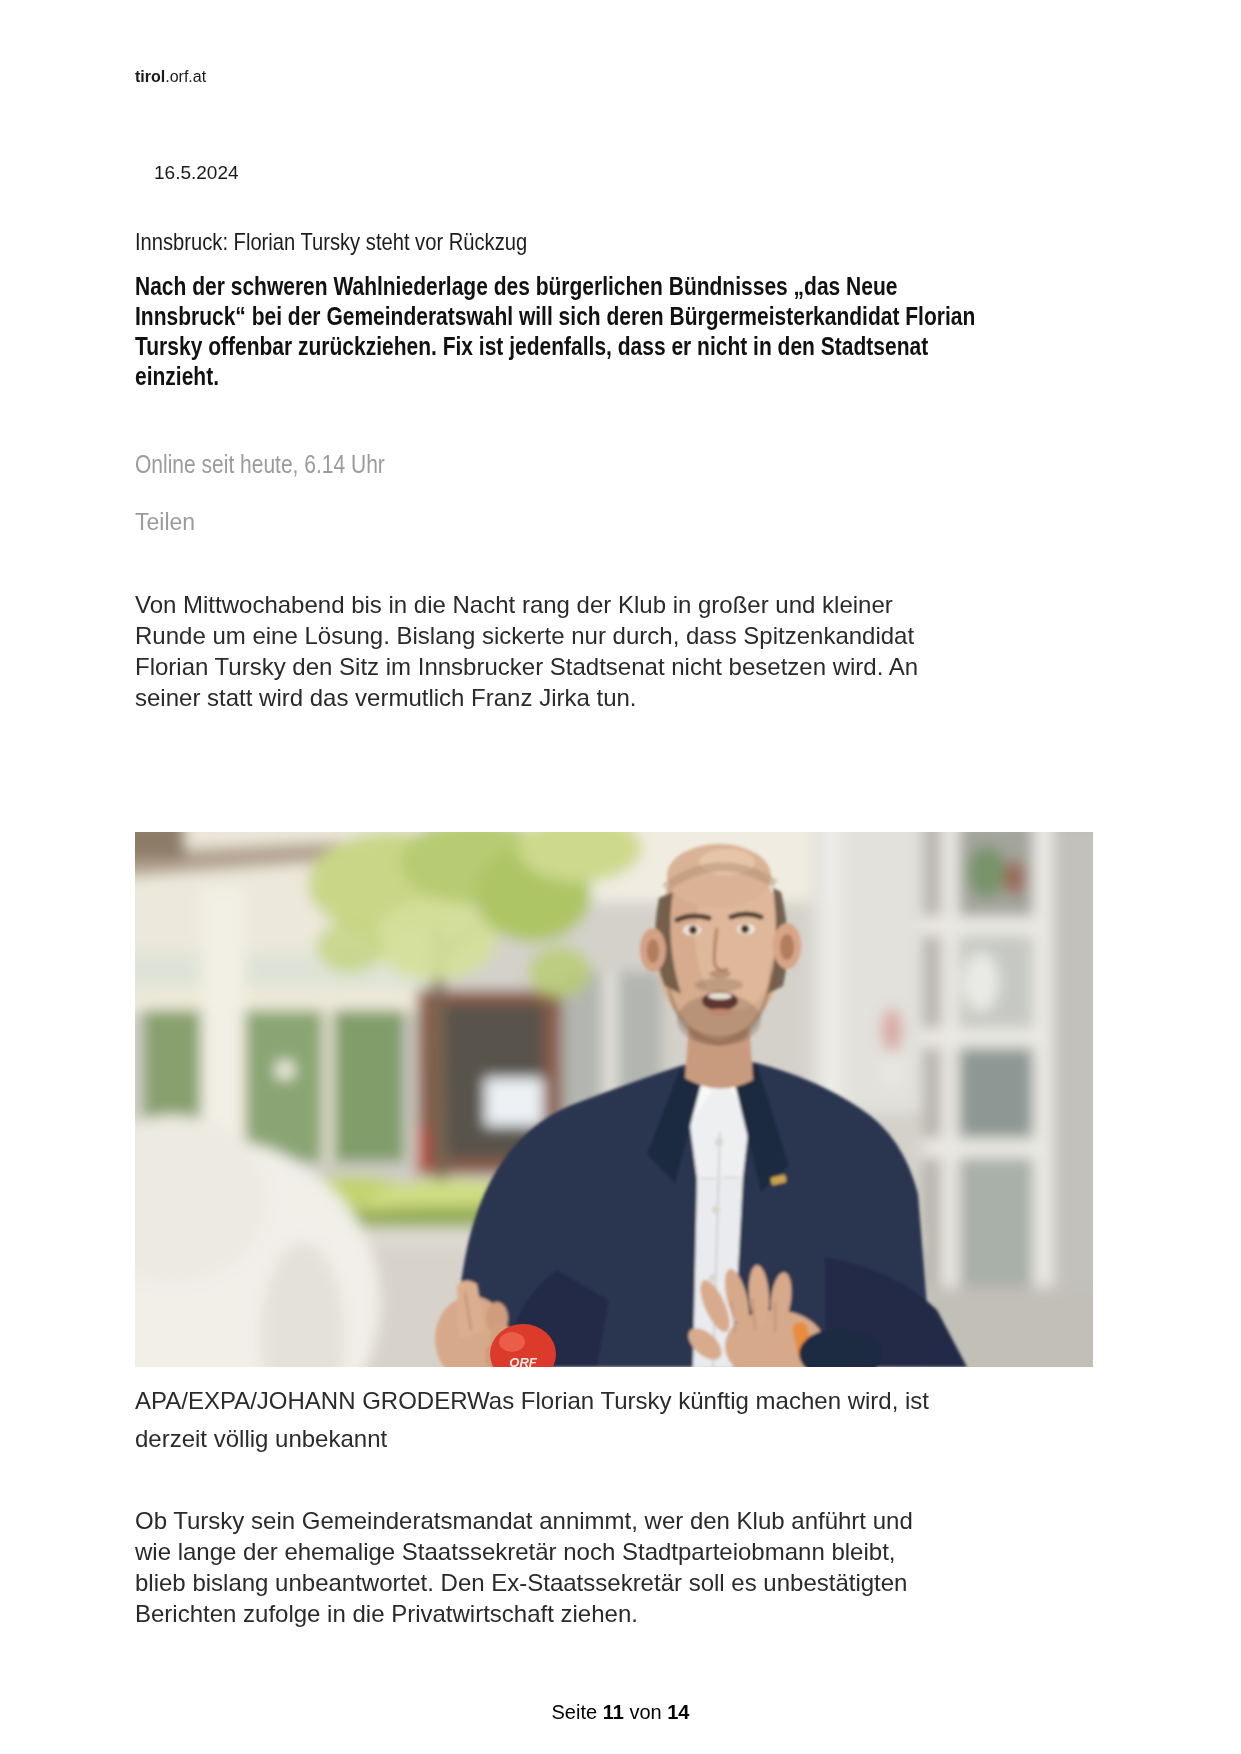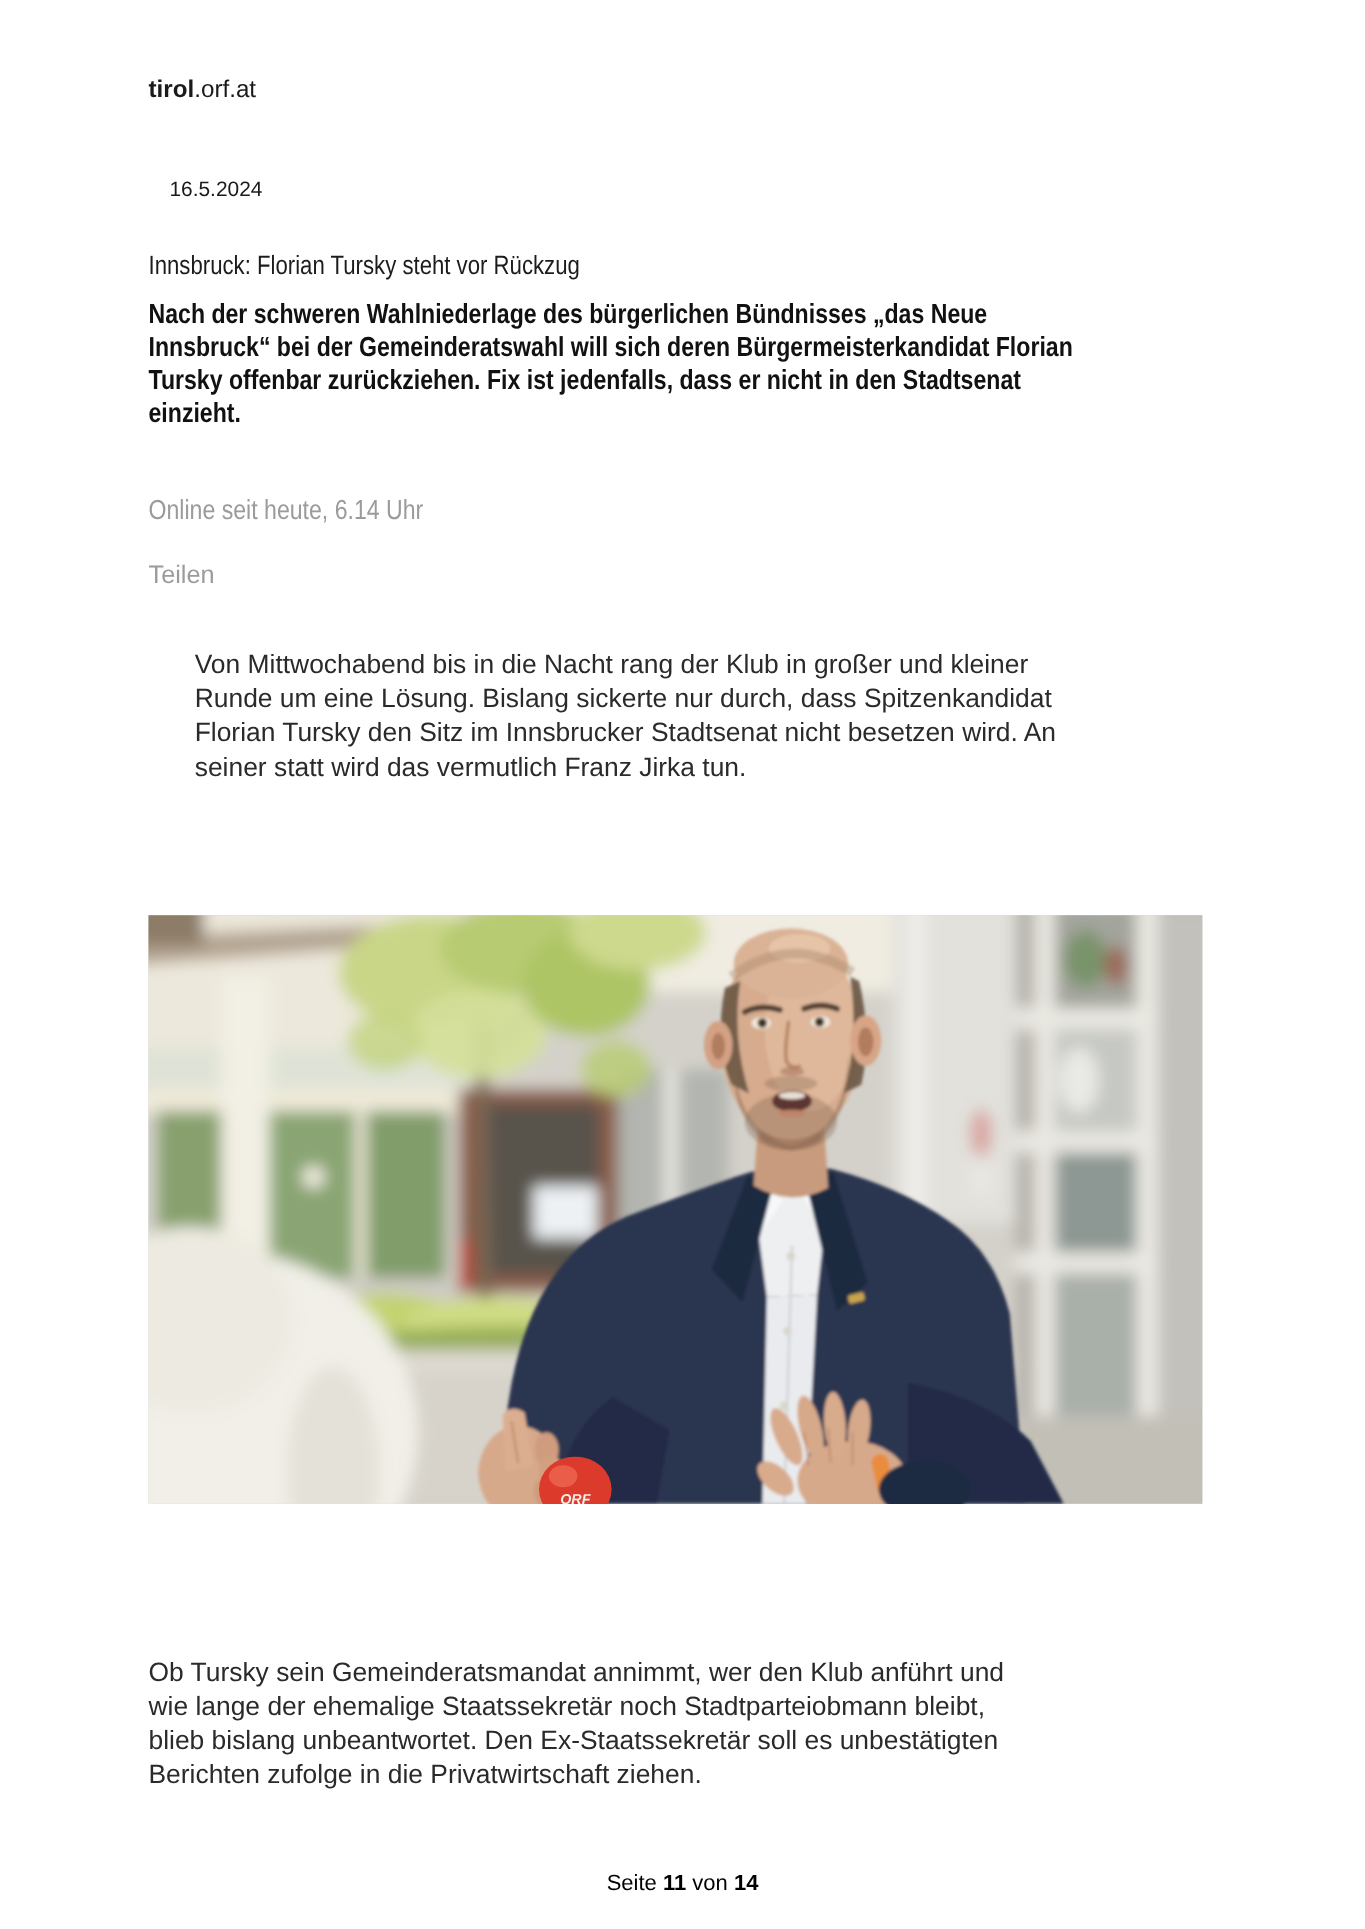--- a/index.html
+++ b/index.html
@@ -1,31 +1,31 @@
 <!DOCTYPE html>
 <html><head>
 <meta charset="utf-8">
 <style>
   html,body{margin:0;padding:0;background:#ffffff;}
   .page{
     position:relative;width:1241px;height:1754px;background:#ffffff;
     font-family:"Liberation Sans",sans-serif;overflow:hidden;color:#262626;
   }
   .abs{position:absolute;left:135px;}
-  .brand{top:68px;font-size:22px;color:#1a1a1a;}
+  .brand{top:68px;font-size:16px;color:#1a1a1a;}
   .brand .b{font-weight:bold;}
   .headline{top:127px;font-size:25px;font-weight:bold;color:#000;}
   .date{top:162px;font-size:19px;color:#1a1a1a;margin-left:19px;}
   .narrow{transform:scaleX(.84);transform-origin:0 0;}
   .kicker{top:228px;font-size:24px;color:#1c1c1c;white-space:pre-line;}
   .lead{top:271px;font-size:25px;font-weight:bold;line-height:30px;color:#111;white-space:pre-line;width:1150px;}
   .meta{top:450px;font-size:25px;color:#9b9b9b;white-space:pre-line;}
   .share{top:509px;font-size:23px;color:#9b9b9b;cursor:pointer;}
   .p{font-size:24px;line-height:31px;color:#2a2a2a;white-space:pre-line;}
-  .p1{top:565px;margin-left:42px;}
+  .p1{top:565px;}
   .p2{top:740px;}
   .p3{top:1481px;}
   .photo{top:832px;width:958px;height:535px;background:#d4d1ca;font-style:italic;}
   .photo svg{display:block;}
   .caption{top:1382px;font-size:24px;line-height:38px;color:#2b2b2b;white-space:pre-line;}
   .footer{top:1701px;left:0;width:1241px;text-align:center;font-size:20px;color:#000;}
   .footer b{font-weight:bold;}
 </style>
 </head>
 <body>
@@ -184,20 +184,22 @@
       </g>
 
       <g>
         <ellipse cx="388" cy="522" rx="33" ry="30" fill="#dc3b2b"></ellipse>
         <ellipse cx="377" cy="510" rx="13" ry="10" fill="#ef6a54" opacity=".75"></ellipse>
         <text x="388" y="535" text-anchor="middle" font-family="Liberation Sans, sans-serif" font-size="13" font-weight="bold" fill="#ffffff" opacity=".9">ORF</text>
       </g>
     </svg>
   </div>
 
+  <div class="abs caption">APA/EXPA/JOHANN GRODERWas Florian Tursky künftig machen wird, ist
+derzeit völlig unbekannt</div>
 
   <p class="abs p p3">Ob Tursky sein Gemeinderatsmandat annimmt, wer den Klub anführt und
 wie lange der ehemalige Staatssekretär noch Stadtparteiobmann bleibt,
 blieb bislang unbeantwortet. Den Ex-Staatssekretär soll es unbestätigten
 Berichten zufolge in die Privatwirtschaft ziehen.</p>
 
   <div class="abs footer">
     <span>Seite</span>
     <b>11</b>
     <span>von</span>

